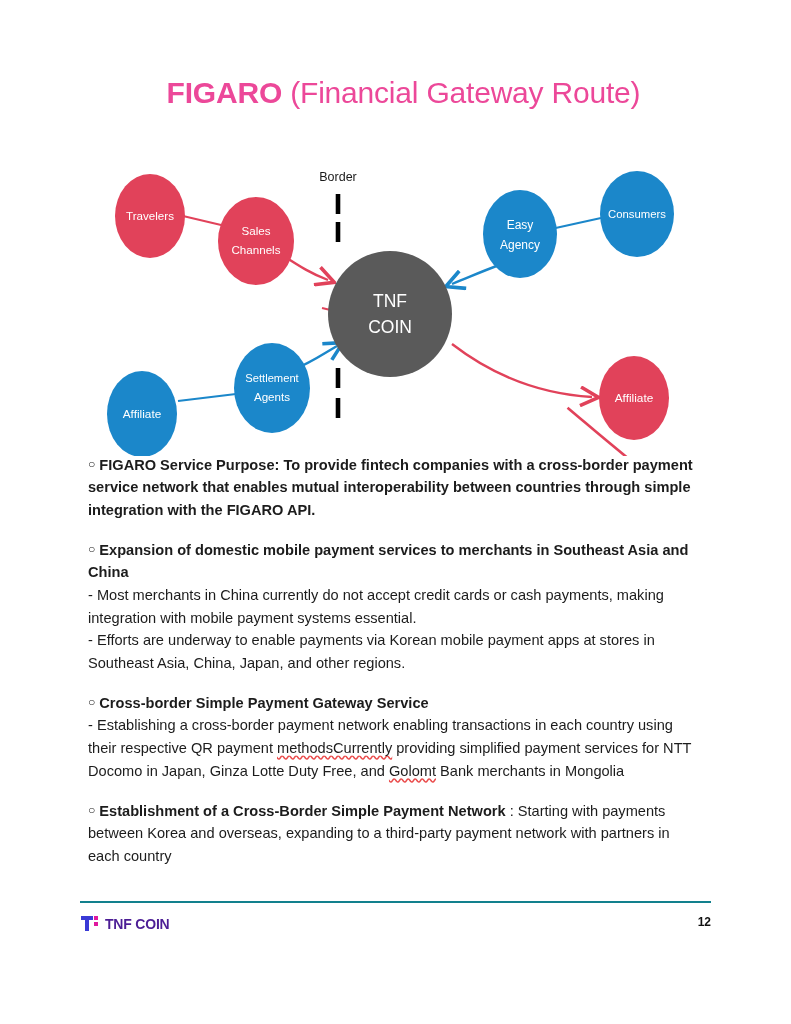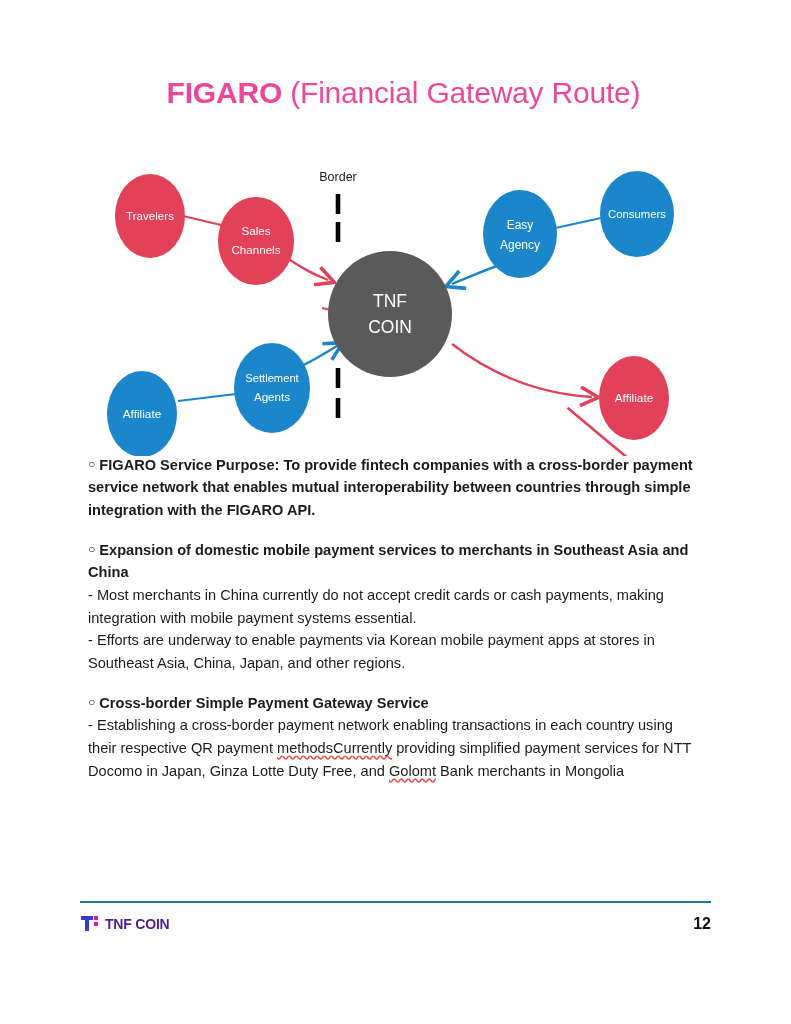--- a/index.html
+++ b/index.html
@@ -104,21 +104,21 @@
   #footer-brand-text {
     font-size: 14px;
     font-weight: 700;
     letter-spacing: -0.2px;
     color: #4c1d95;
   }
   #page-number {
     position: absolute;
     right: 0;
     top: 3px;
-    font-size: 16px;
+    font-size: 12px;
     font-weight: 700;
     color: #111111;
   }
 </style>
 </head>
 <body>
 
 <div id="slide-title"><span class="t-bold">FIGARO</span><span class="t-reg"> (Financial Gateway Route)</span></div>
 
 <div id="diagram">
@@ -212,20 +212,21 @@
 </div>
 
 <div id="body-copy">
 
   <p class="para"><span class="bullet-o">○</span> <span class="b">FIGARO Service Purpose: To provide fintech companies with a cross-border payment service network that enables mutual interoperability between countries through simple integration with the FIGARO API.</span></p>
 
   <p class="para"><span class="bullet-o">○</span> <span class="b">Expansion of domestic mobile payment services to merchants in Southeast Asia and China</span><br><span>-  Most merchants in China currently do not accept credit cards or cash payments, making integration with mobile payment systems essential.</span><br><span>-  Efforts are underway to enable payments via Korean mobile payment apps at stores in Southeast Asia, China, Japan, and other regions.</span></p>
 
   <p class="para"><span class="bullet-o">○</span> <span class="b">Cross-border Simple Payment Gateway Service</span><br><span>-  Establishing a cross-border payment network enabling transactions in each country using their respective QR payment </span><span class="misspell">methodsCurrently</span><span> providing simplified payment services for NTT Docomo in Japan, Ginza Lotte Duty Free, and </span><span class="misspell">Golomt</span><span> Bank merchants in Mongolia</span></p>
 
+  <p class="para"><span class="bullet-o">○</span> <span class="b">Establishment of a Cross-Border Simple Payment Network</span><span> : Starting with payments between Korea and overseas, expanding to a third-party payment network with partners in each country</span></p>
 
 </div>
 
 <div id="footer-rule"></div>
 <div id="footer">
   <div id="footer-brand">
     <svg id="footer-logo" width="19" height="19" viewBox="0 0 19 19" xmlns="http://www.w3.org/2000/svg">
       <rect x="1" y="2" width="12" height="4" fill="#3a3ad6"></rect>
       <rect x="5" y="2" width="4" height="15" fill="#3a3ad6"></rect>
       <rect x="14" y="2" width="4" height="4" fill="#e0189e"></rect>

